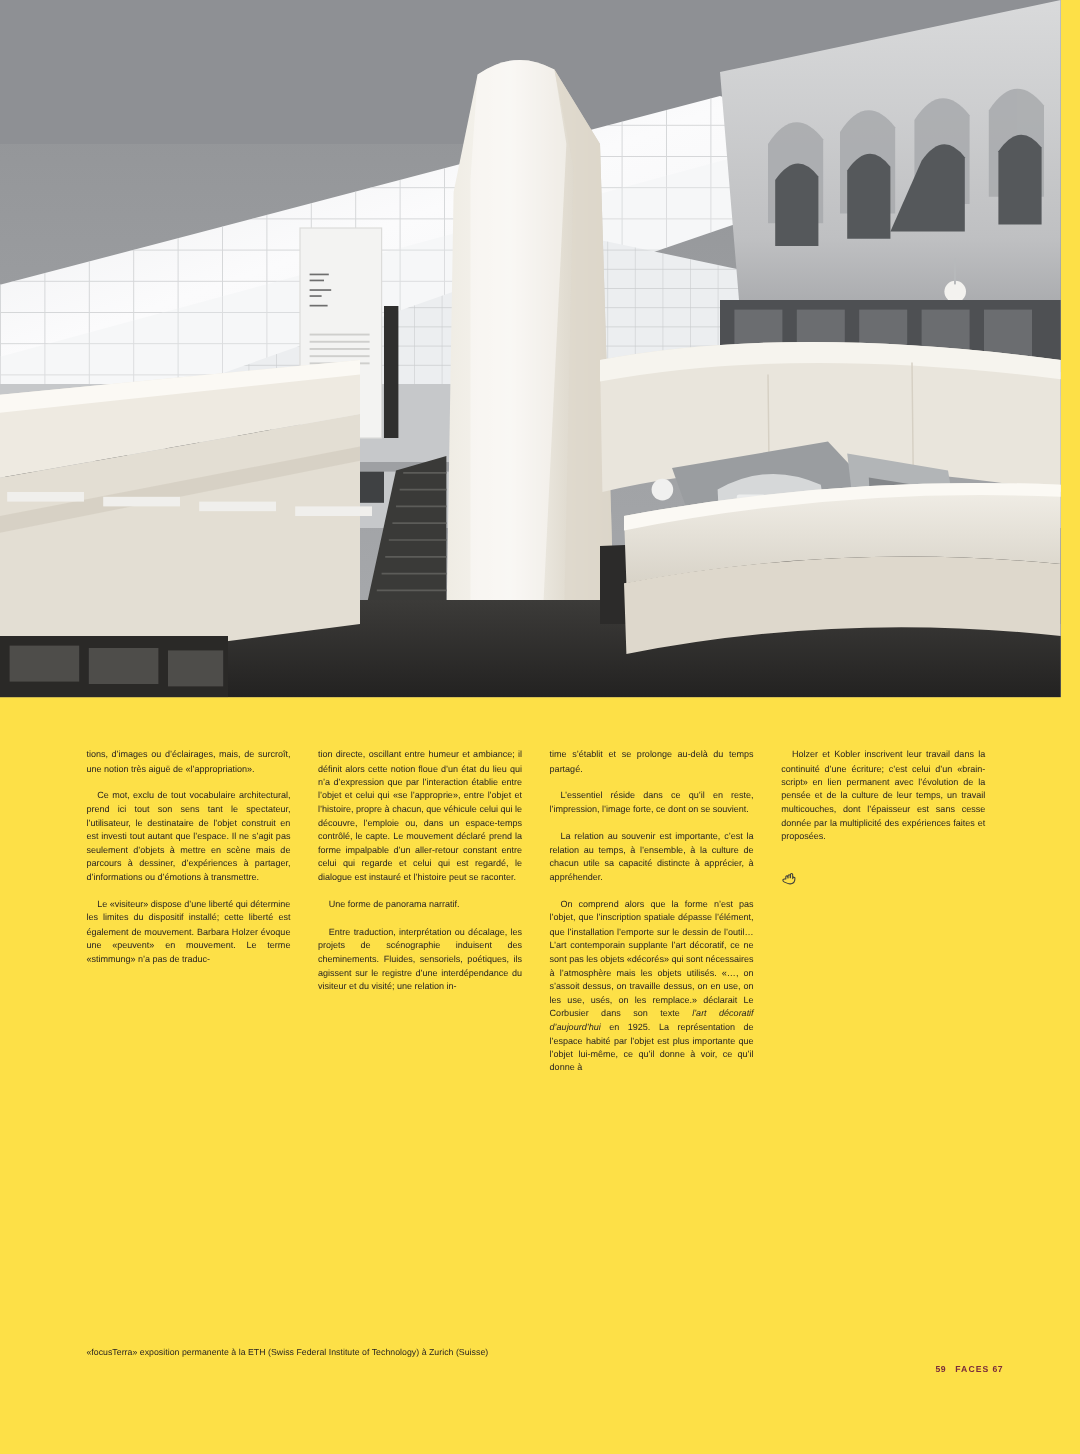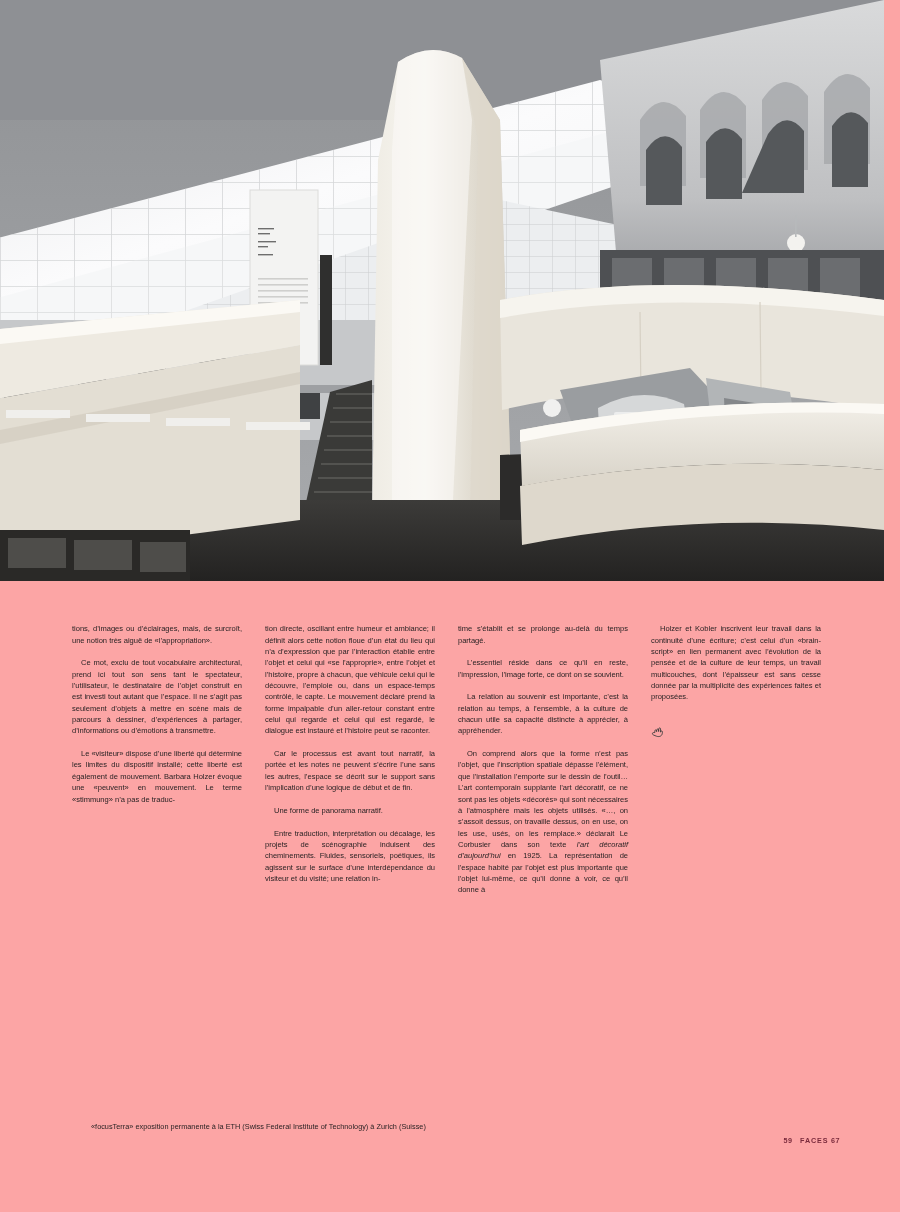--- a/index.html
+++ b/index.html
@@ -9,21 +9,21 @@
     height: 1212px;
     background: #ffffff;
     font-family: "Liberation Sans", sans-serif;
     overflow: hidden;
   }
 
   .page {
     position: relative;
     width: 900px;
     height: 1212px;
-    background: #fca5a5;
+    background: #fde047;
   }
 
   
   .photo-figure {
     position: absolute;
     left: 0;
     top: 0;
     width: 884px;
     height: 581px;
     overflow: hidden;
@@ -72,31 +72,30 @@
     height: 14px;
   }
 
   
   .footer {
     position: absolute;
     left: 72px;
     top: 1120px;
     width: 764px;
     height: 40px;
-    margin-left: 19px;
   }
   .caption-line {
     font-size: 7.3px;
     line-height: 13.5px;
     color: #231f20;
     letter-spacing: 0.02px;
   }
   .folio {
     position: absolute;
-    right: 15px;
+    right: 0;
     top: 13.5px;
     font-size: 7.2px;
     line-height: 13.5px;
     font-weight: bold;
     letter-spacing: 0.5px;
     color: #7a2b3c;
     white-space: pre;
   }
   .folio .num { color: #7a2b3c; }
   .folio .brand { letter-spacing: 0.9px; }
@@ -284,23 +283,22 @@
   <div class="columns">
 
     <div class="col">
       <p class="noindent">tions, d’images ou d’éclairages, mais, de surcroît, une notion très aiguë de «l’appropriation».</p>
       <p>Ce mot, exclu de tout vocabulaire architectural, prend ici tout son sens tant le spectateur, l’utilisateur, le destinataire de l’objet construit en est investi tout autant que l’espace. Il ne s’agit pas seulement d’objets à mettre en scène mais de parcours à dessiner, d’expériences à partager, d’informations ou d’émotions à transmettre.</p>
       <p>Le «visiteur» dispose d’une liberté qui détermine les limites du dispositif installé; cette liberté est également de mouvement. Barbara Holzer évoque une «peuvent» en mouvement. Le terme «stimmung» n’a pas de traduc-</p>
     </div>
 
     <div class="col">
       <p class="noindent">tion directe, oscillant entre humeur et ambiance; il définit alors cette notion floue d’un état du lieu qui n’a d’expression que par l’interaction établie entre l’objet et celui qui «se l’approprie», entre l’objet et l’histoire, propre à chacun, que véhicule celui qui le découvre, l’emploie ou, dans un espace-temps contrôlé, le capte. Le mouvement déclaré prend la forme impalpable d’un aller-retour constant entre celui qui regarde et celui qui est regardé, le dialogue est instauré et l’histoire peut se raconter.</p>
-      <p>Car le processus est avant tout narratif, la portée et les notes ne peuvent s’écrire l’une sans les autres, l’espace se décrit sur le support sans l’implication d’une logique de début et de fin.</p>
       <p>Une forme de panorama narratif.</p>
-      <p>Entre traduction, interprétation ou décalage, les projets de scénographie induisent des cheminements. Fluides, sensoriels, poétiques, ils agissent sur le surface d’une interdépendance du visiteur et du visité; une relation in-</p>
+      <p>Entre traduction, interprétation ou décalage, les projets de scénographie induisent des cheminements. Fluides, sensoriels, poétiques, ils agissent sur le registre d’une interdépendance du visiteur et du visité; une relation in-</p>
     </div>
 
     <div class="col">
       <p class="noindent">time s’établit et se prolonge au-delà du temps partagé.</p>
       <p>L’essentiel réside dans ce qu’il en reste, l’impression, l’image forte, ce dont on se souvient.</p>
       <p>La relation au souvenir est importante, c’est la relation au temps, à l’ensemble, à la culture de chacun utile sa capacité distincte à apprécier, à appréhender.</p>
       <p><span>On comprend alors que la forme n’est pas l’objet, que l’inscription spatiale dépasse l’élément, que l’installation l’emporte sur le dessin de l’outil… L’art contemporain supplante l’art décoratif, ce ne sont pas les objets «décorés» qui sont nécessaires à l’atmosphère mais les objets utilisés. «…, on s’assoit dessus, on travaille dessus, on en use, on les use, usés, on les remplace.» déclarait Le Corbusier dans son texte </span><em>l’art décoratif d’aujourd’hui</em><span> en 1925. La représentation de l’espace habité par l’objet est plus importante que l’objet lui-même, ce qu’il donne à voir, ce qu’il donne à</span></p>
     </div>
 
     <div class="col">

